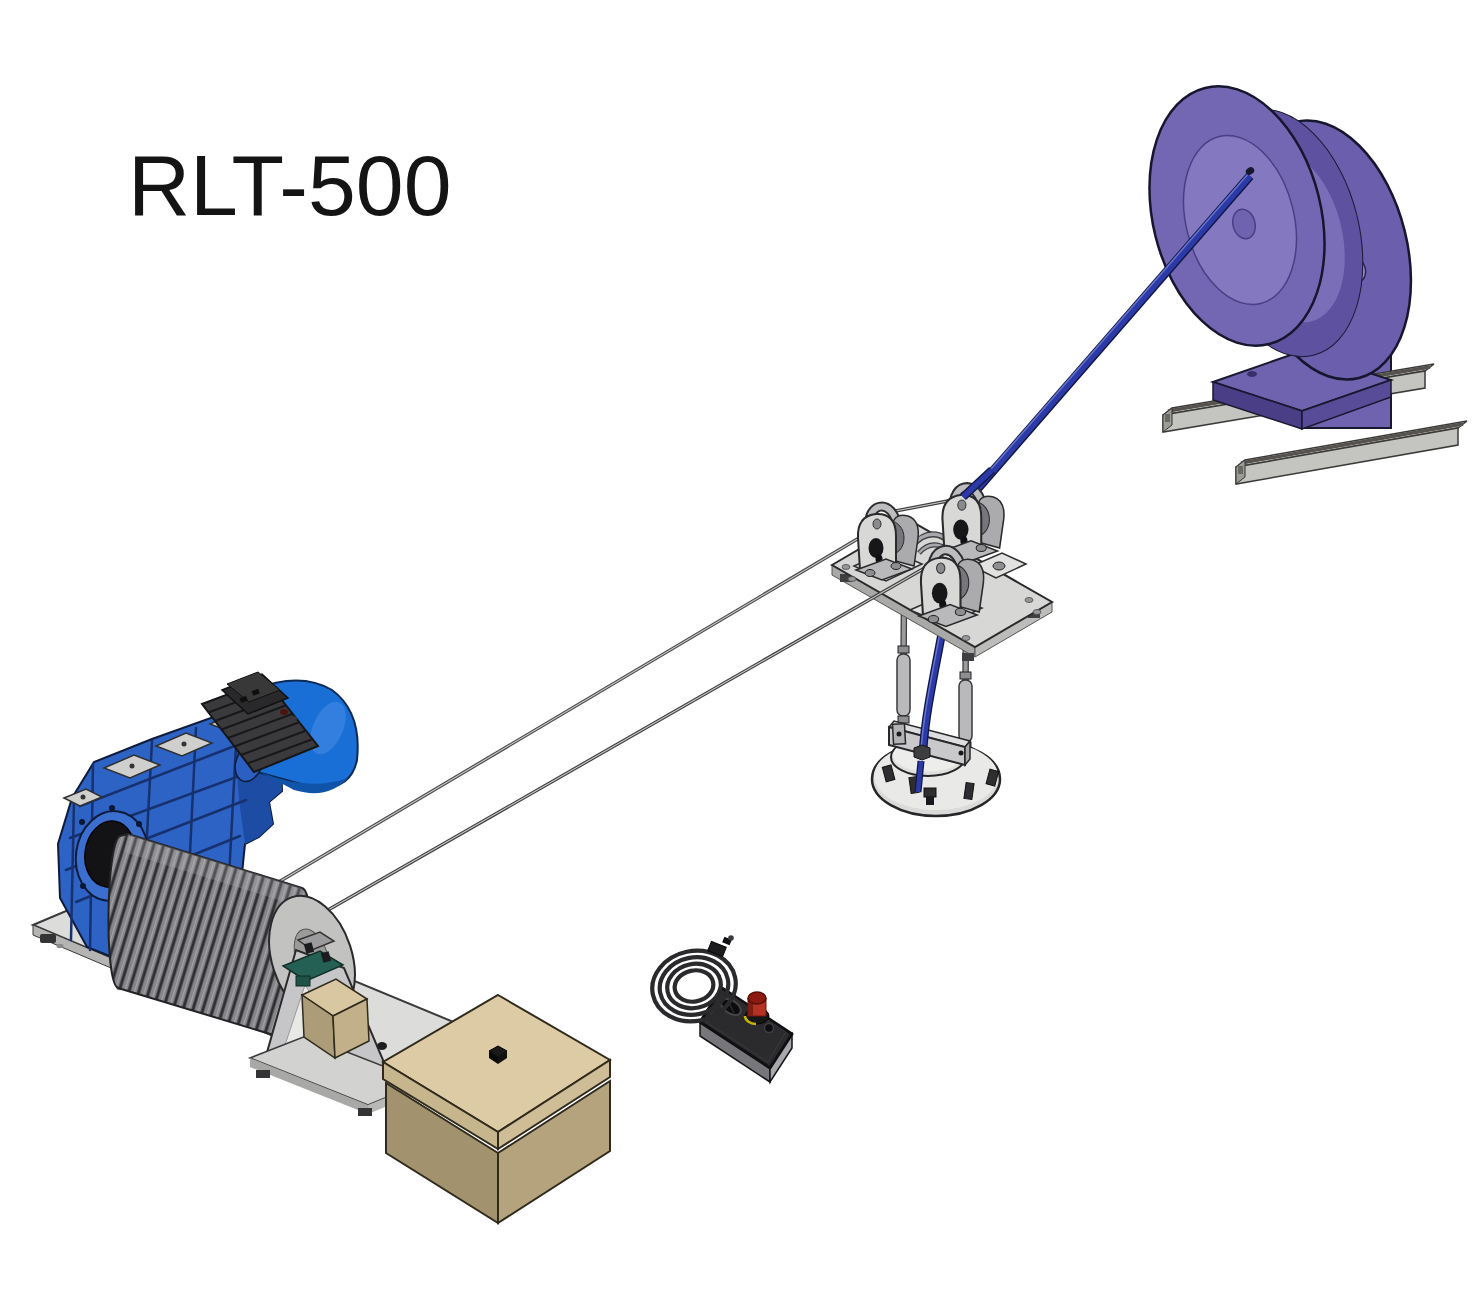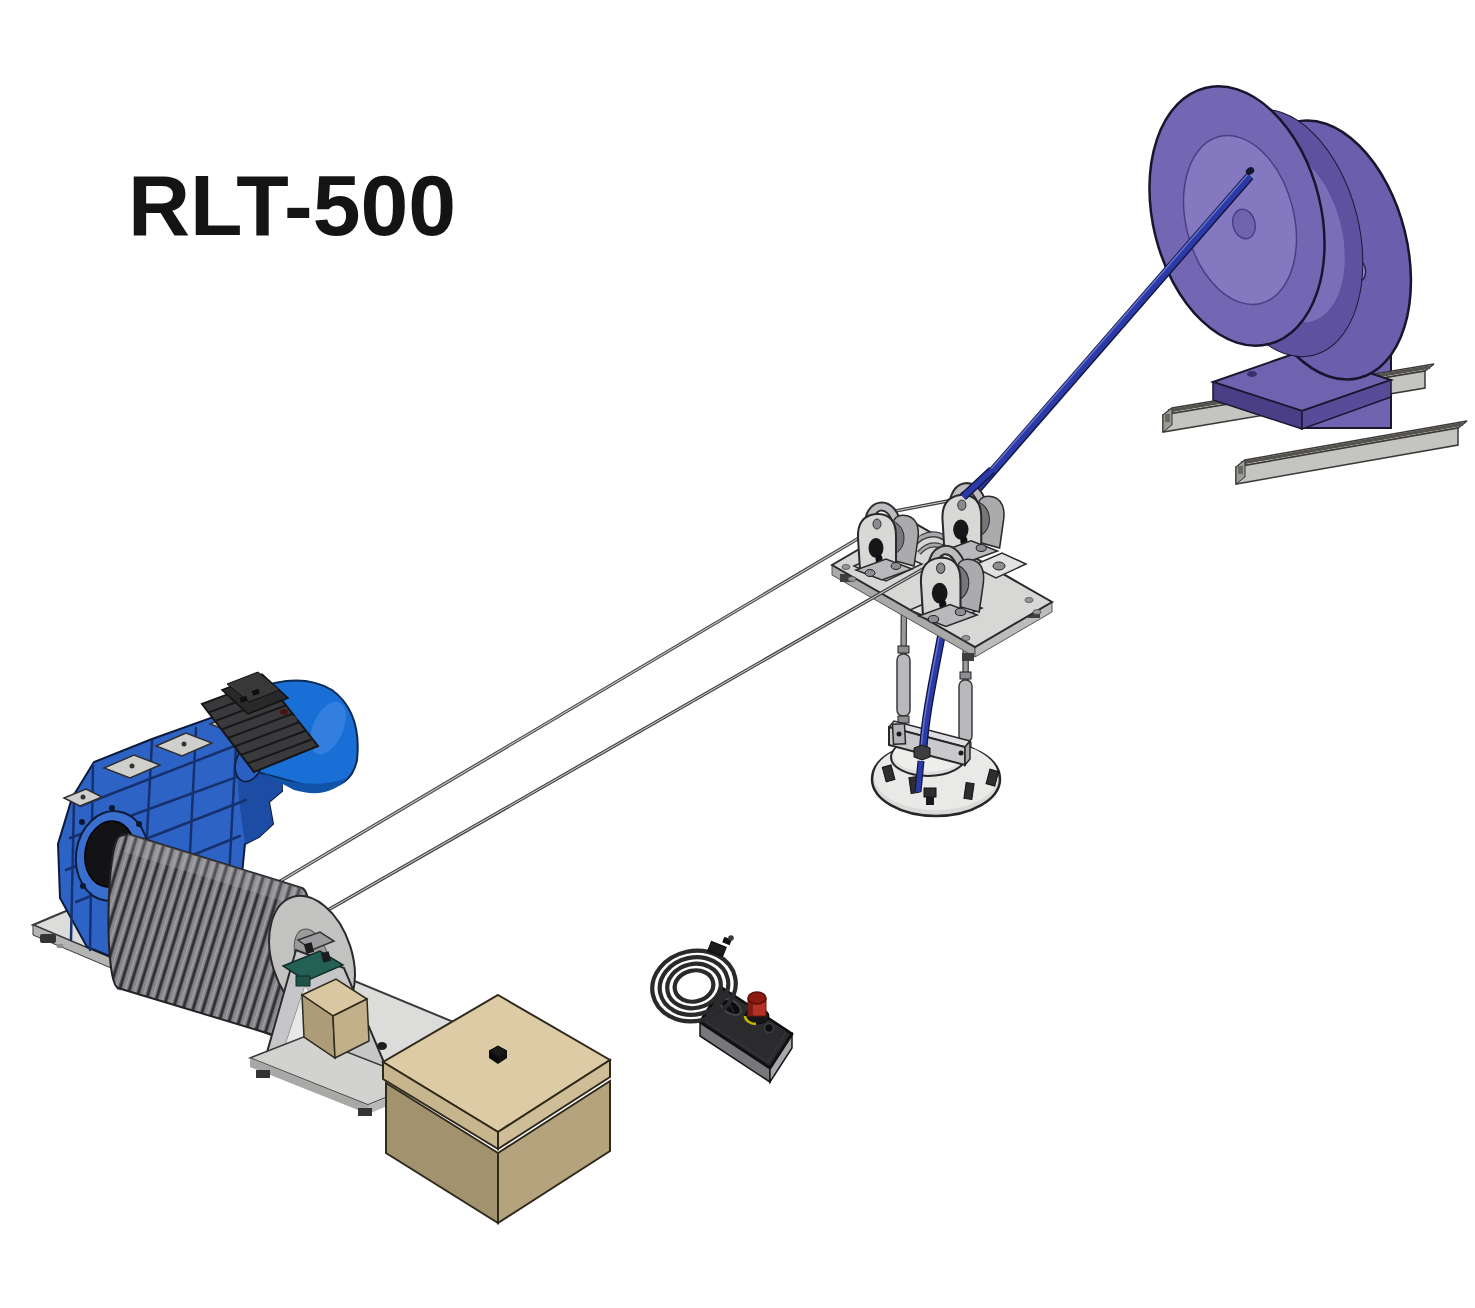--- a/index.html
+++ b/index.html
@@ -1,19 +1,19 @@
 <!DOCTYPE html>
 <html><head>
 <meta charset="utf-8">
 <style>
   html,body{margin:0;padding:0;background:#ffffff;}
   #stage{position:relative;width:1475px;height:1308px;background:#ffffff;overflow:hidden;
          font-family:"Liberation Sans",sans-serif;}
-  #title{position:absolute;left:128px;top:142px;font-size:86px;font-weight:700;color:#141414;
-         letter-spacing:0px;line-height:1;margin-top:20px;}
+  #title{position:absolute;left:128px;top:142px;font-size:86px;font-weight:400;color:#141414;
+         letter-spacing:0px;line-height:1;}
   svg{position:absolute;left:0;top:0;}
 </style>
 </head>
 <body>
 
 <div id="stage">
   <svg width="1475" height="1308" viewBox="0 0 1475 1308">
     <defs>
       <pattern id="rope" width="9.5" height="12" patternUnits="userSpaceOnUse" patternTransform="rotate(17)">
         <rect width="9.5" height="12" fill="#85858A"></rect>

